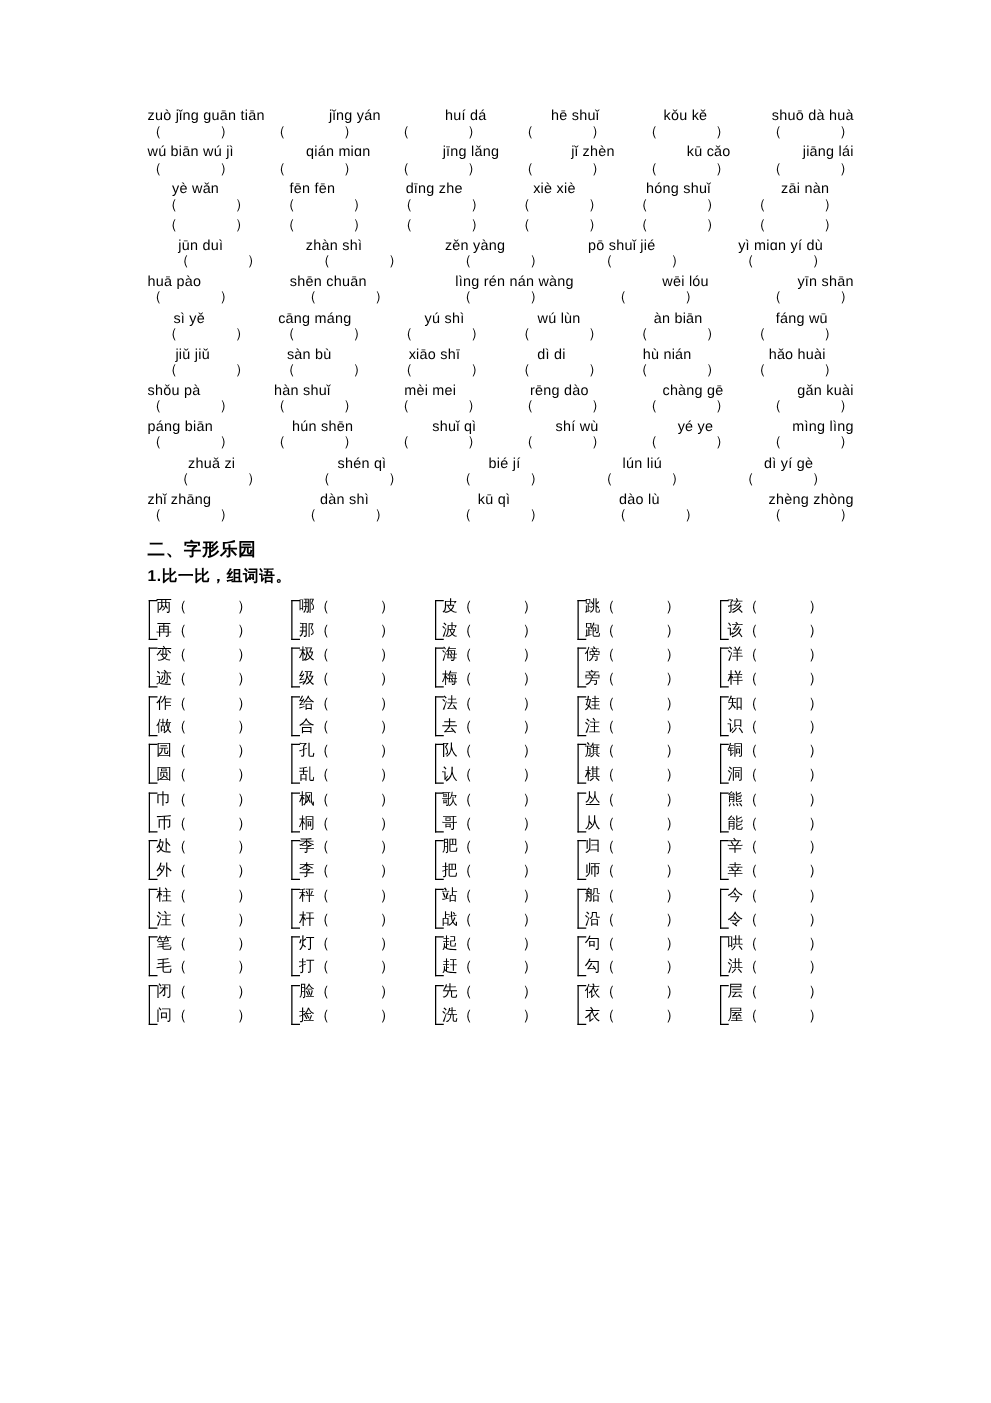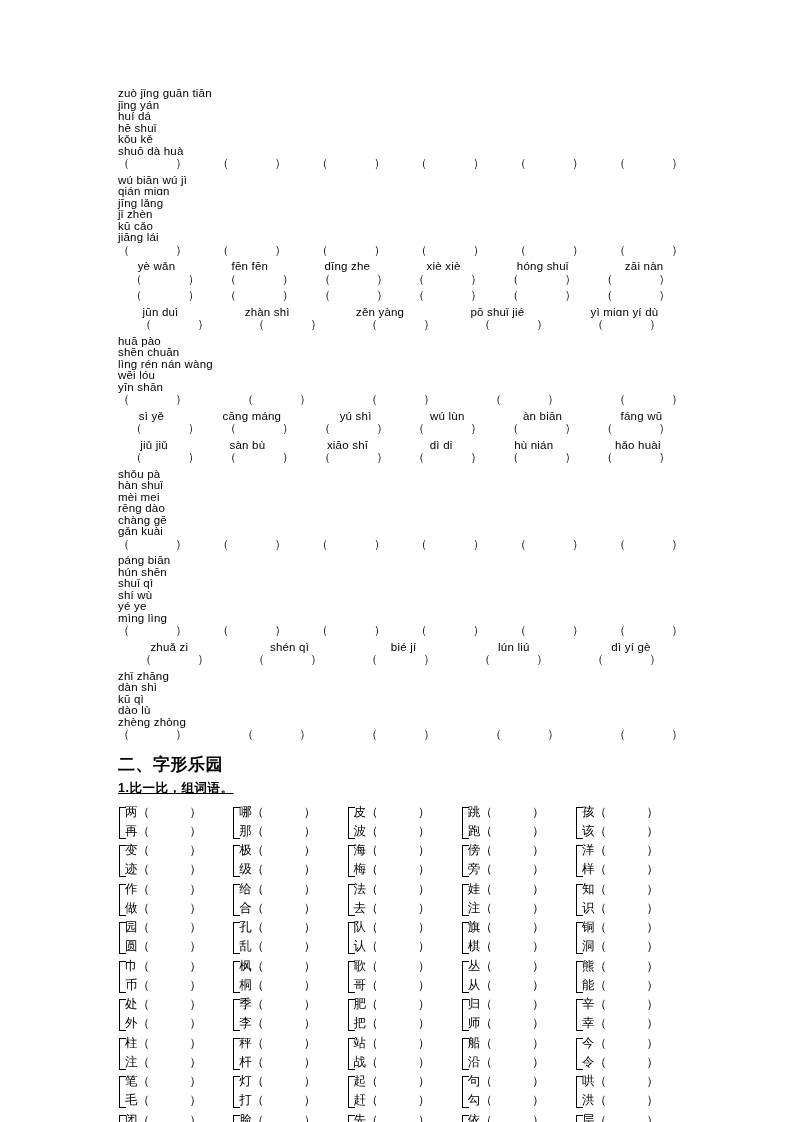--- a/index.html
+++ b/index.html
@@ -29,21 +29,21 @@
   .pinyin-block {
     font-size: 11.5px;
     line-height: 1.0;
   }
   .py-row {
     display: flex;
     width: 100%;
     margin-bottom: 0px;
   }
   .py-row.center { justify-content: space-around; gap: 17px; }
-  .py-row.between { justify-content: space-between; flex-direction: column; }
+  .py-row.between { justify-content: space-between; }
   .py-cell {
     white-space: nowrap;
     letter-spacing: 0.2px;
   }
   .blank-row {
     display: flex;
     width: 100%;
     font-size: 11.5px;
     margin-top: 1px;
     margin-bottom: 5px;
@@ -55,31 +55,30 @@
     letter-spacing: 0;
   }
   .blank .gap {
     display: inline-block;
     width: 46px;
   }
 
   
   .sec-head {
     font-weight: bold;
-    font-size: 17px;
+    font-size: 14px;
     margin-top: 12px;
     letter-spacing: 0.5px;
   }
   .sub-head {
     font-weight: bold;
     font-size: 12.5px;
     margin-top: 4px;
     margin-bottom: 6px;
     letter-spacing: 0.5px;
-    text-decoration: underline;
   }
 
   
   .grid {
     display: flex;
     justify-content: space-between;
     width: 100%;
   }
   .col {
     width: 108px;

